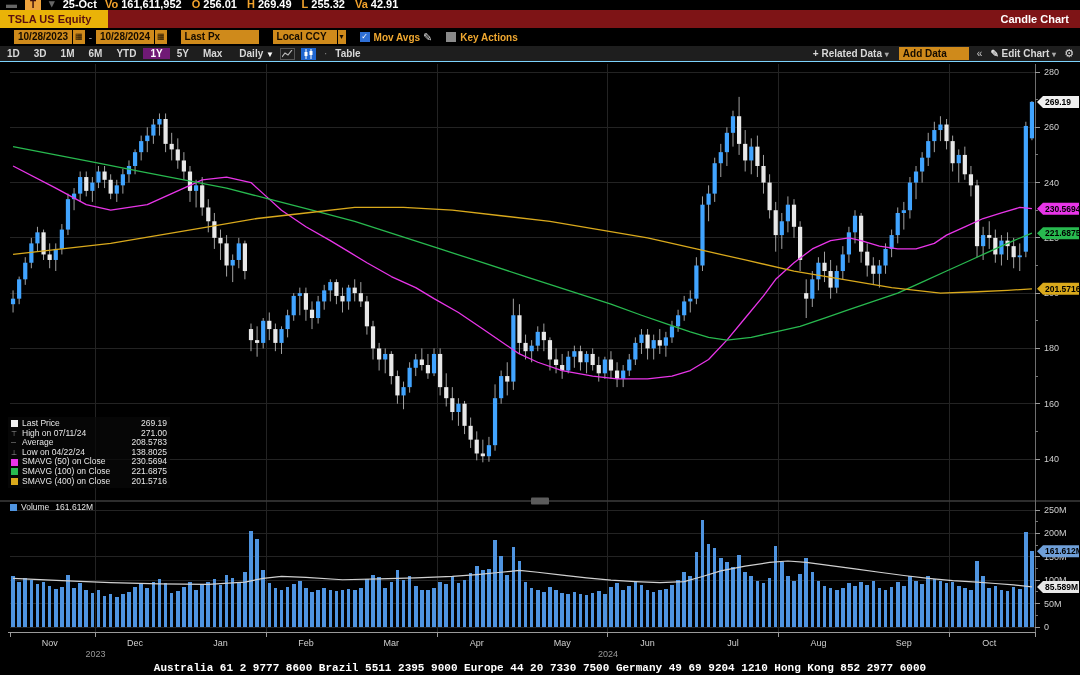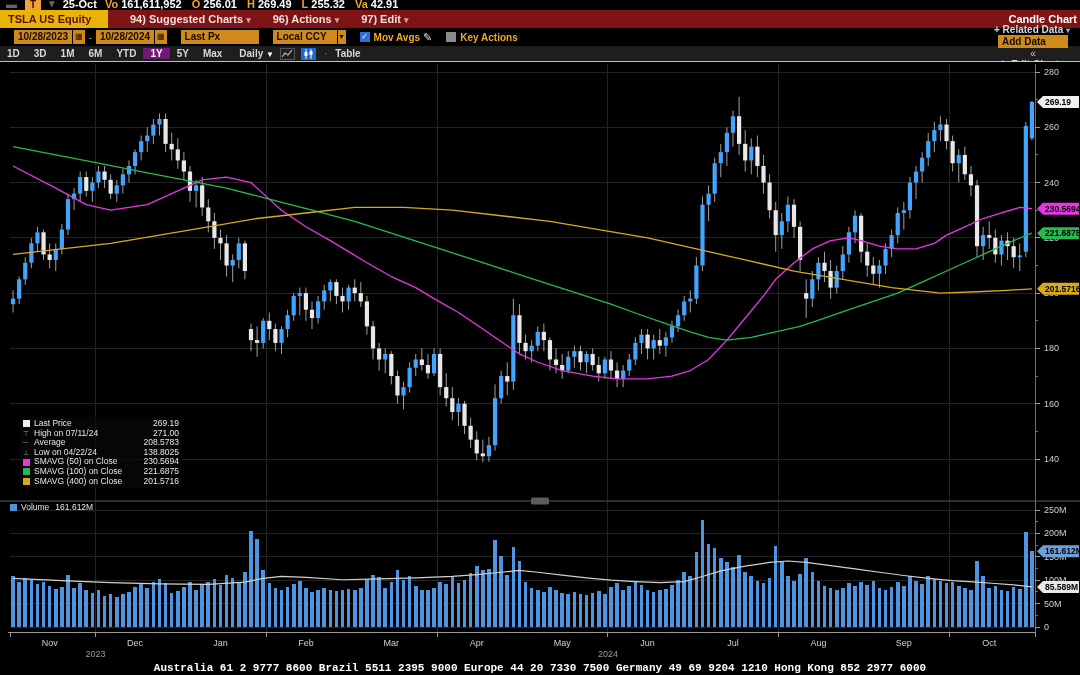--- a/index.html
+++ b/index.html
@@ -16,21 +16,21 @@
   .topline .fld-l { color:#f2a32c; margin-right:3px; }
   .topline .fld-v { color:#fff; margin-right:10px; }
 
   
   .redbar { height:18px; background:#7e1416; display:flex; align-items:center;
             font-size:11px; color:#f3dede; }
   .secbox { background:#eab308; color:#5a1010; font-weight:bold; height:18px;
             line-height:18px; padding:0 8px; width:108px; }
   .menu-item { margin-left:22px; font-weight:bold; cursor:default; }
   .menu-item .chev { color:#d89c9c; font-size:9px; }
-  .redbar .right { margin-left:auto; margin-right:3px; font-weight:bold; color:#fff; }
+  .redbar .right { margin-left:auto; margin-right:11px; font-weight:bold; color:#fff; }
 
   
   .toolbar2 { height:18px; background:#000; display:flex; align-items:center;
               padding-left:14px; font-size:10px; }
   .amber-input { background:#cf8a1b; color:#140b00; font-weight:bold; height:14px;
                  line-height:14px; padding:0 4px; }
   .mini-box { background:#cf8a1b; color:#140b00; height:14px; line-height:13px;
               padding:0 2px; font-size:8px; margin-left:1px; }
   .dash { color:#aaa; margin:0 4px; } .gap14 { width:14px; }
   .checkbox { width:10px; height:10px; display:inline-block; text-align:center;
@@ -44,32 +44,32 @@
               font-size:10px; color:#d8d8d8; border-bottom:1px solid #7dd3fc; }
   .period { padding:0 7px; font-weight:bold; cursor:default; }
   .period.selected { background:#701a75; color:#fff; }
   .freq { margin-left:10px; font-weight:bold; }
   .freq .chev { font-size:8px; color:#fff; }
   .cticon { width:15px; height:12px; border:1px solid #555; margin-left:6px;
             display:flex; align-items:center; justify-content:center; }
   .cticon.selected { background:#1f66d0; border-color:#1f66d0; }
   .dot { color:#888; margin:0 8px; }
   .tbl { font-weight:bold; }
-  .toolbar3 .rightgrp { margin-left:auto; display:flex; align-items:center;flex-direction:column; }
+  .toolbar3 .rightgrp { margin-left:auto; display:flex; align-items:center; }
   .related { font-weight:bold; margin-right:10px; }
   .addenda { background:#cf8a1b; color:#140b00; font-weight:bold; height:13px;
              line-height:13px; padding:0 4px; width:70px; margin-right:8px; }
   .chev-dbl { color:#ccc; margin-right:8px; }
   .editchart { font-weight:bold; margin-right:8px; }
   .gear { color:#ddd; margin-right:6px; font-size:11px; }
 
   
   .chart-wrap { position:relative; width:1080px; height:600px; background:#000; }
   .chart-wrap svg { position:absolute; left:0; top:0; }
-  .legend { position:absolute; left:20px; top:355px; width:162px;
+  .legend { position:absolute; left:8px; top:355px; width:162px;
             background:rgba(8,8,8,.72); font-size:8.5px; color:#e6e6e6;
             padding:2px 3px; line-height:9.6px; }
   .legend-row { display:flex; align-items:center; }
   .legend-row .ic { width:11px; font-size:7px; color:#9a9a9a; }
   .legend-row .sq { width:7px; height:7px; margin-right:4px; display:inline-block; }
   .legend-row .lb { flex:1; white-space:nowrap; }
   .legend-row .vl { width:48px; text-align:right; }
   .vol-legend { position:absolute; left:10px; top:440px; font-size:8.5px;
                 color:#e6e6e6; display:flex; align-items:center; }
   .vol-legend .sq { width:7px; height:7px; background:#4f94e0; margin-right:4px; }
@@ -88,25 +88,20 @@
   <div class="topline">
     <span class="dim">▬</span>
     <span class="tag">T</span>
     <span class="dim">▾</span>
     <span>25-Oct</span>
     <span id="topline-fields"><span class="fld-l">Vo</span><span class="fld-v">161,611,952</span><span class="fld-l">O</span><span class="fld-v">256.01</span><span class="fld-l">H</span><span class="fld-v">269.49</span><span class="fld-l">L</span><span class="fld-v">255.32</span><span class="fld-l">Va</span><span class="fld-v">42.91</span></span>
   </div>
 
   <div class="redbar">
     <div class="secbox">TSLA US Equity</div>
-    <div id="redbar-menus" style="display:flex;">
-        <span class="menu-item">94) Suggested Charts <span class="chev">▾</span></span>
-        <span class="menu-item">96) Actions <span class="chev">▾</span></span>
-        <span class="menu-item">97) Edit <span class="chev">▾</span></span>
-      </div>
     <div class="right">Candle Chart</div>
   </div>
 
   <div class="toolbar2">
     <span class="amber-input">10/28/2023</span>
     <span class="mini-box">▦</span>
     <span class="dash">-</span>
     <span class="amber-input">10/28/2024</span>
     <span class="mini-box">▦</span>
     <span class="gap14"></span>

